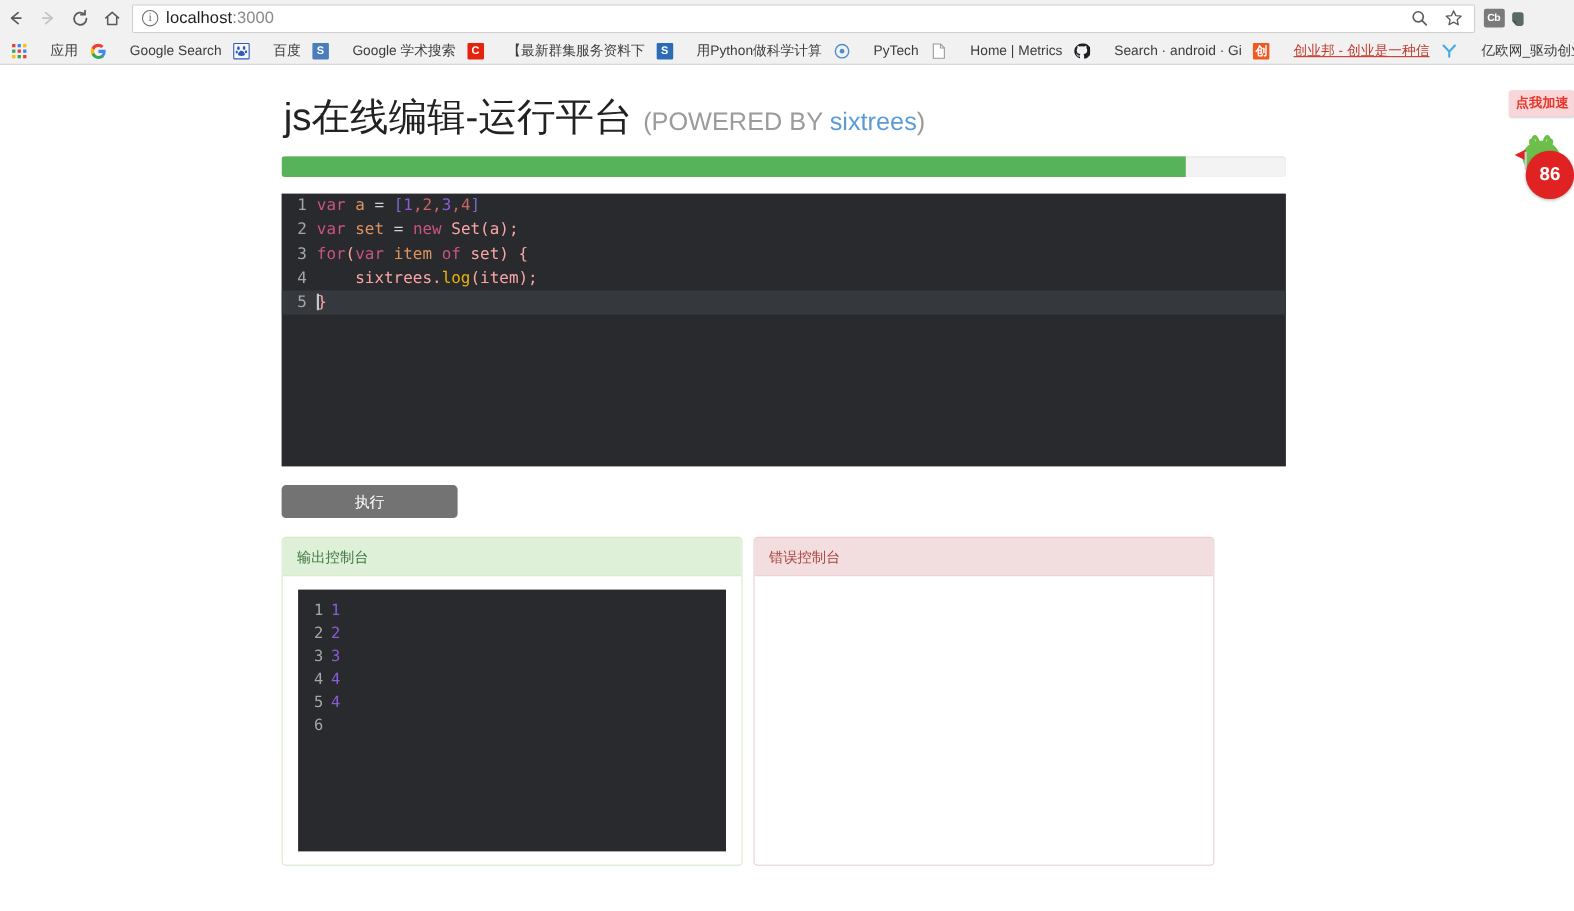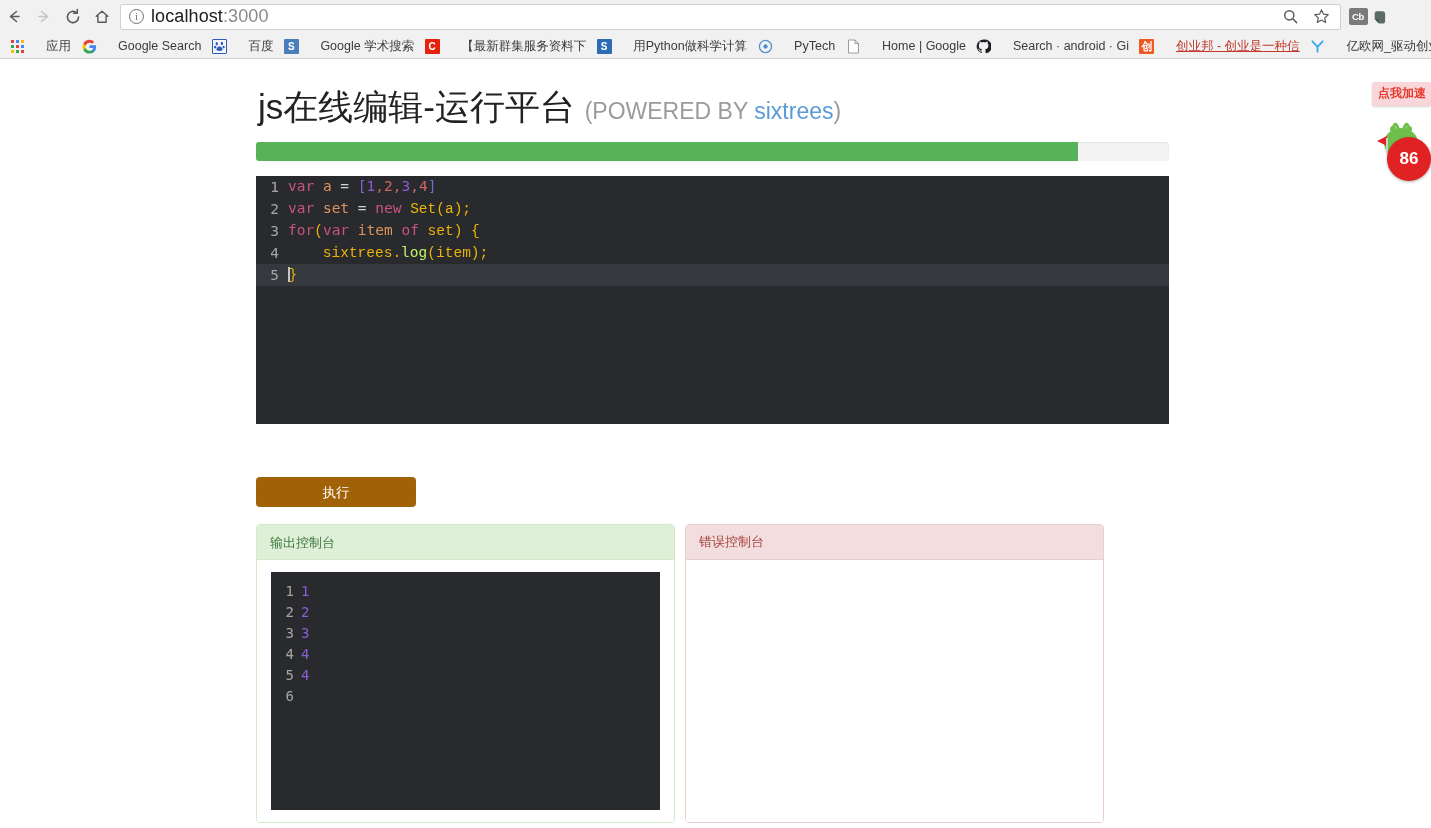--- a/index.html
+++ b/index.html
@@ -44,21 +44,21 @@
   #info-icon {
     width: 15px; height: 15px; border-radius: 50%;
     border: 1.3px solid #707070;
     color: #707070; font-size: 11px;
     font-family: "Liberation Serif", serif;
     display: flex; align-items: center; justify-content: center;
     margin-right: 7px; flex: 0 0 auto;
     line-height: 1;
   }
   #url-text {
-    font-size: 18px; color: #202020;
+    font-size: 15px; color: #202020;
     letter-spacing: .1px;
     white-space: nowrap;
   }
   #url-text .port { color: #8a8a8a; }
   .omni-right { margin-left: auto; display: flex; align-items: center; gap: 14px; padding-right: 2px;}
   .omni-icon { color: #5c5c5c; display: flex; align-items: center; }
   .ext-icon { width: 22px; height: 22px; display: flex; align-items: center; justify-content: center; flex: 0 0 auto; }
   #cb-ext {
     width: 19px; height: 17px; background: #7a7a7a; color: #fff;
     border-radius: 2px; font-size: 9.5px; font-weight: bold;
@@ -130,22 +130,22 @@
     white-space: pre;
   }
   .code-line.active { background: #35383c; }
   .ln { color: #a6a6a6; width: 14px; text-align: right; margin-right: 9px; flex: 0 0 auto; }
   .kw   { color: #c9547c; }
   .var  { color: #de935f; }
   .op   { color: #cfd2d1; }
   .num  { color: #8b5cd6; }
   .num2 { color: #cc6666; }
   .punct{ color: #7b68c8; }
-  .plain{ color: #eab308; font-family: Liberation Mono, monospace; }
-  .fn   { color: #bef264; }
+  .plain{ color: #fca5a5; }
+  .fn   { color: #eab308; }
   .cursor-bar {
     display:inline-block; width:1.5px; height:15px; background:#c5c8c6;
     vertical-align:-3px; margin-right:-1px;
   }
 
   
   #buttons { margin-top: 17px; display: flex; }
   .btn {
     height: 30px; border: none; border-radius: 4px;
     color: #ffffff; font-size: 13.5px;
@@ -159,21 +159,21 @@
   #consoles { margin-top: 17px; display: flex; gap: 10px; }
   .panel { width: 455px; border-radius: 4px; overflow: hidden; }
   .panel-head {
     height: 35px; line-height: 35px; padding-left: 13px;
     font-size: 13px;
   }
   .panel-body { height: 262px; background: #fff; padding: 12px 14px; }
   #out-panel { border: 1px solid #d6e9c6; }
   #out-panel .panel-head { background: #dff0d8; color: #3c763d; border-bottom: 1px solid #d6e9c6; font-family: Liberation Serif, serif; }
   #err-panel { border: 1px solid #ebccd1; }
-  #err-panel .panel-head { background: #f2dede; color: #a94442; border-bottom: 1px solid #ebccd1; font-family: Liberation Mono, monospace; }
+  #err-panel .panel-head { background: #f2dede; color: #a94442; border-bottom: 1px solid #ebccd1; }
 
   #out-console {
     width: 100%; height: 100%;
     background: #282a2e;
     font-family: "DejaVu Sans Mono", monospace;
     font-size: 14px;
     padding: 9px 0 0 12px;
     overflow: hidden;
   }
   .out-line { height: 21px; display: flex; align-items: center; white-space: pre; }
@@ -347,21 +347,21 @@
       <span class="bm-label">PyTech</span>
     </div>
 
     <div class="bm">
       <span class="bm-ico">
         <svg width="13" height="15" viewBox="0 0 13 15">
             <path d="M1.5 1 h6.5 l3.5 3.5 v9.5 h-10 z" fill="#fff" stroke="#9a9a9a" stroke-width="1"></path>
             <path d="M8 1 v3.6 h3.5" fill="none" stroke="#9a9a9a" stroke-width="1"></path>
           </svg>
       </span>
-      <span class="bm-label">Home | Google</span>
+      <span class="bm-label">Home | Metrics</span>
     </div>
 
     <div class="bm">
       <span class="bm-ico">
         <svg width="15" height="15" viewBox="0 0 16 16">
             <path d="M8 .6a7.4 7.4 0 0 0-2.3 14.4c.4 0 .5-.2.5-.4v-1.4c-2 .4-2.5-.5-2.7-1-.1-.2-.5-.9-.9-1.1-.3-.2-.7-.6 0-.6s1 .6 1.2.9c.7 1.2 1.8.9 2.3.7 0-.5.3-.9.5-1.1-1.8-.2-3.6-.9-3.6-4 0-.9.3-1.6.8-2.1 0-.2-.3-1 .1-2.1 0 0 .7-.2 2.2.8a7.3 7.3 0 0 1 4 0c1.5-1 2.2-.8 2.2-.8.4 1.1.2 1.9.1 2.1.5.5.8 1.2.8 2.1 0 3.1-1.9 3.8-3.6 4 .3.3.6.8.6 1.6v2.3c0 .2.1.5.5.4A7.4 7.4 0 0 0 8 .6z" fill="#1b1f23"></path>
           </svg>
       </span>
       <span class="bm-label">Search · android · Gi</span>
     </div>
@@ -398,21 +398,21 @@
 
     <div id="editor">
         <div class="code-line"><span class="ln">1</span><span><span class="kw">var</span><span class="plain"> </span><span class="var">a</span><span class="plain"> </span><span class="op">=</span><span class="plain"> </span><span class="punct">[</span><span class="num">1</span><span class="num2">,</span><span class="num2">2</span><span class="num2">,</span><span class="num">3</span><span class="num2">,</span><span class="num2">4</span><span class="punct">]</span></span></div>
         <div class="code-line"><span class="ln">2</span><span><span class="kw">var</span><span class="plain"> </span><span class="var">set</span><span class="plain"> </span><span class="op">=</span><span class="plain"> </span><span class="kw">new</span><span class="plain"> </span><span class="plain">Set(a);</span></span></div>
         <div class="code-line"><span class="ln">3</span><span><span class="kw">for</span><span class="plain">(</span><span class="kw">var</span><span class="plain"> </span><span class="var">item</span><span class="plain"> </span><span class="kw">of</span><span class="plain"> </span><span class="plain">set) {</span></span></div>
         <div class="code-line"><span class="ln">4</span><span><span class="plain">    sixtrees.</span><span class="fn">log</span><span class="plain">(item);</span></span></div>
         <div class="code-line active"><span class="ln">5</span><span><span class="cursor-bar"></span><span class="plain">}</span></span></div>
       </div>
 
     <div id="buttons">
-      <button class="btn" id="run-btn" style="background: #a16207; margin-top: 36px;">执行</button>
+      <button class="btn" id="run-btn" style="background: #737373;">执行</button>
     </div>
 
     <div id="consoles">
       <div class="panel" id="out-panel">
         <div class="panel-head" style="background: rgb(223, 240, 216); color: rgb(60, 118, 61);">输出控制台</div>
         <div class="panel-body">
           <div id="out-console">
               <div class="out-line"><span class="out-ln">1</span><span class="out-val">1</span></div>
               <div class="out-line"><span class="out-ln">2</span><span class="out-val">2</span></div>
               <div class="out-line"><span class="out-ln">3</span><span class="out-val">3</span></div>

